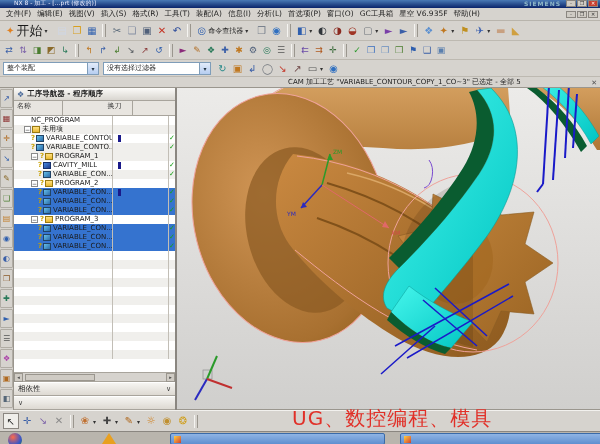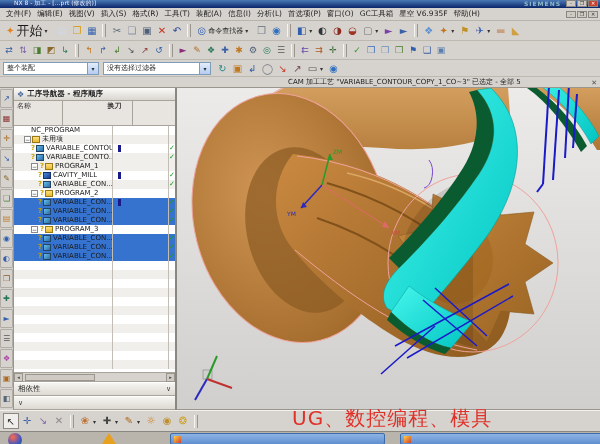--- a/index.html
+++ b/index.html
@@ -56,23 +56,23 @@
     border-right:1px solid #9a968e;display:flex;flex-direction:column;align-items:center;padding-top:1px;}
   .resbtn{width:13px;height:19px;background:#d6d3ce;border:1px solid #b0aca4;border-radius:1px;
     font-size:8px;line-height:17px;text-align:center;margin-bottom:1px;flex:0 0 auto;}
   
   .nav{position:absolute;left:14px;top:88px;width:163px;height:322px;background:#d6d3ce;
     border-right:2px solid #8a8680;display:flex;flex-direction:column;}
   .navtitle{height:13px;background:linear-gradient(#fcfbf9,#d9d6d0);border-bottom:1px solid #a8a49c;
     display:flex;align-items:center;gap:3px;padding-left:3px;}
   .navtitle .nticon{color:#4a6a9a;font-size:8px;}
   .navtitle .ntlabel{font-size:7.5px;font-weight:bold;color:#222;white-space:nowrap;}
-  .colhdr{height:25px;background:#e8e5e0;border-bottom:1px solid #a8a49c;display:flex;font-size:7px;color:#333;gap:42px;}
+  .colhdr{height:15px;background:#e8e5e0;border-bottom:1px solid #a8a49c;display:flex;font-size:7px;color:#333;gap:42px;}
   .colhdr .ch1{width:99px;border-right:1px solid #a8a49c;padding-left:3px;overflow:hidden;}
-  .colhdr .ch2{width:56px;border-right:1px solid #a8a49c;padding-left:3px;overflow:hidden;font-weight:bold;}
+  .colhdr .ch2{width:56px;border-right:1px solid #a8a49c;padding-left:3px;overflow:hidden;}
   .colhdr .ch3{flex:1;overflow:hidden;}
   .tree{flex:1;background:#fff;overflow:hidden;border-bottom:1px solid #a8a49c;}
   .trow{display:flex;height:9px;line-height:9px;font-size:7px;}
   .trow.alt{background:#f0efec;}
   .trow.sel{background:#3573cf;}
   .cname{width:99px;border-right:1px solid #c2beb6;overflow:hidden;white-space:nowrap;display:flex;align-items:center;}
   .ctool{width:56px;border-right:1px solid #c2beb6;position:relative;overflow:hidden;}
   .cpath{flex:1;overflow:hidden;color:#18a018;font-size:7px;line-height:9px;}
   .expander{display:inline-block;width:7px;height:7px;border:1px solid #8a8a8a;background:#fff;
     font-size:6px;line-height:5px;text-align:center;color:#333;margin:0 1px;flex:0 0 auto;}

